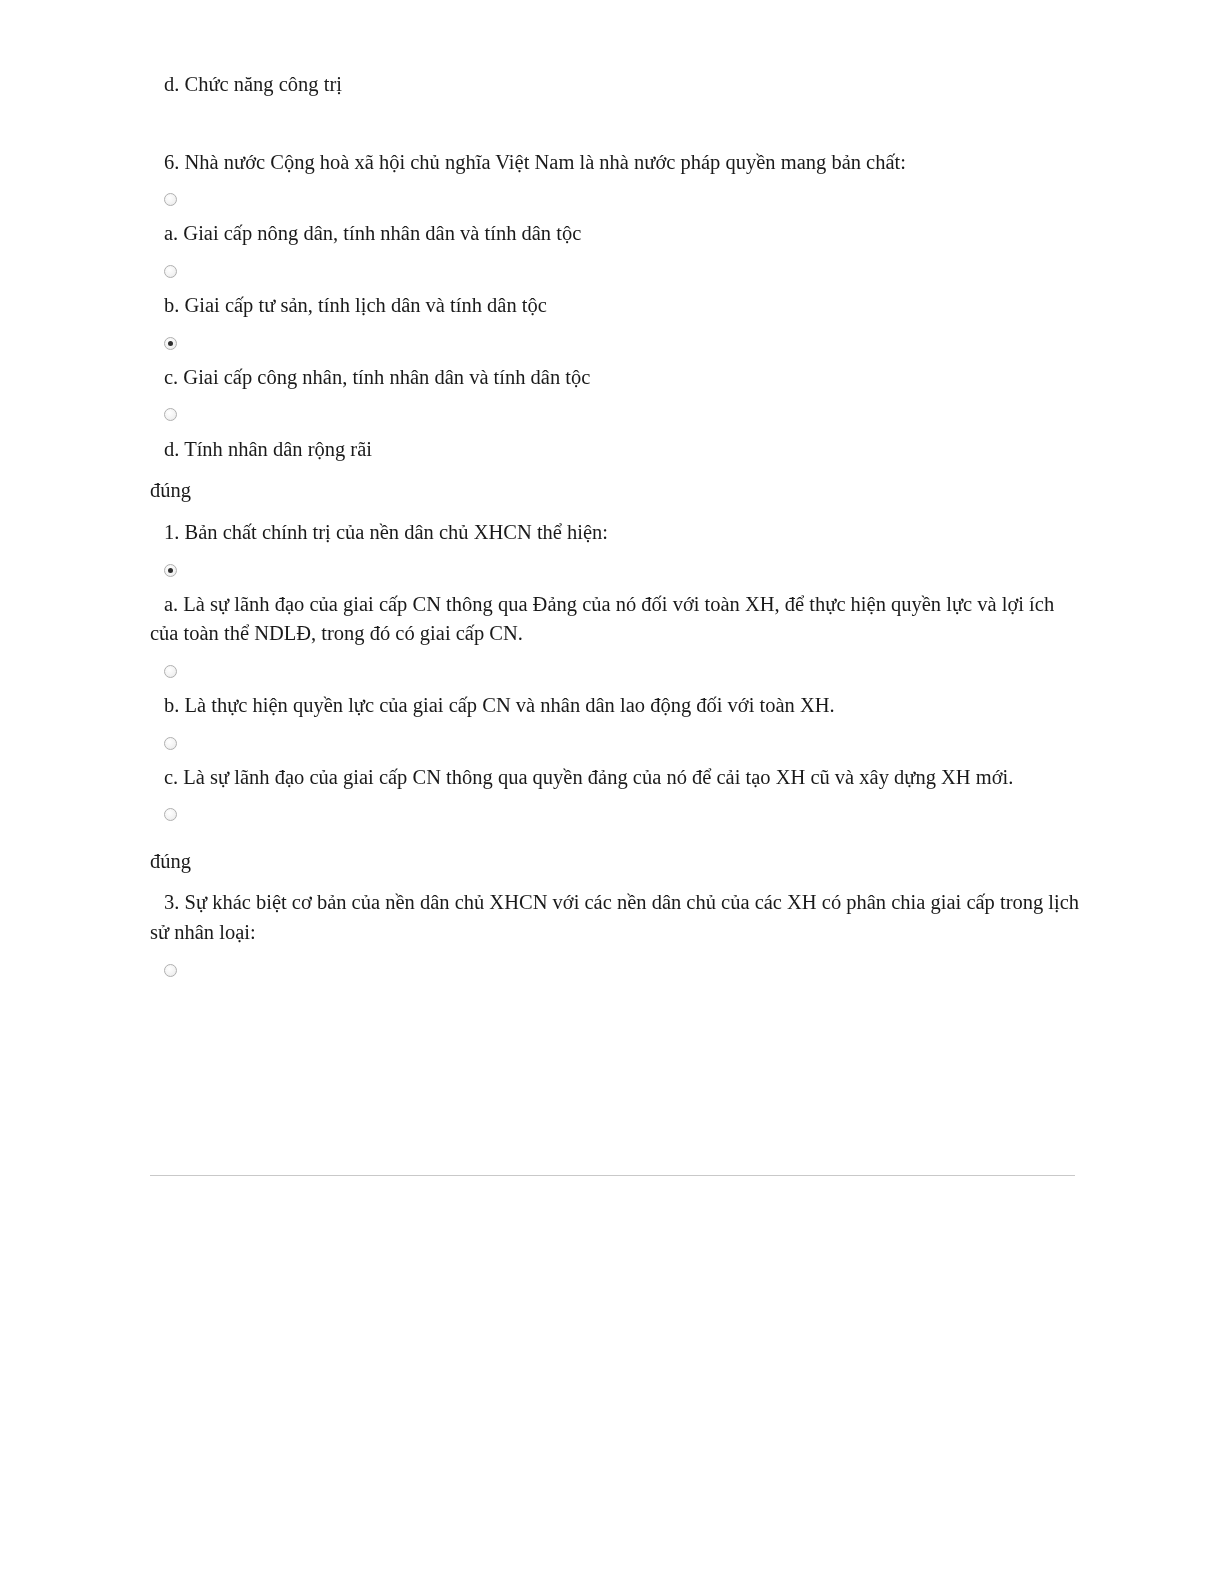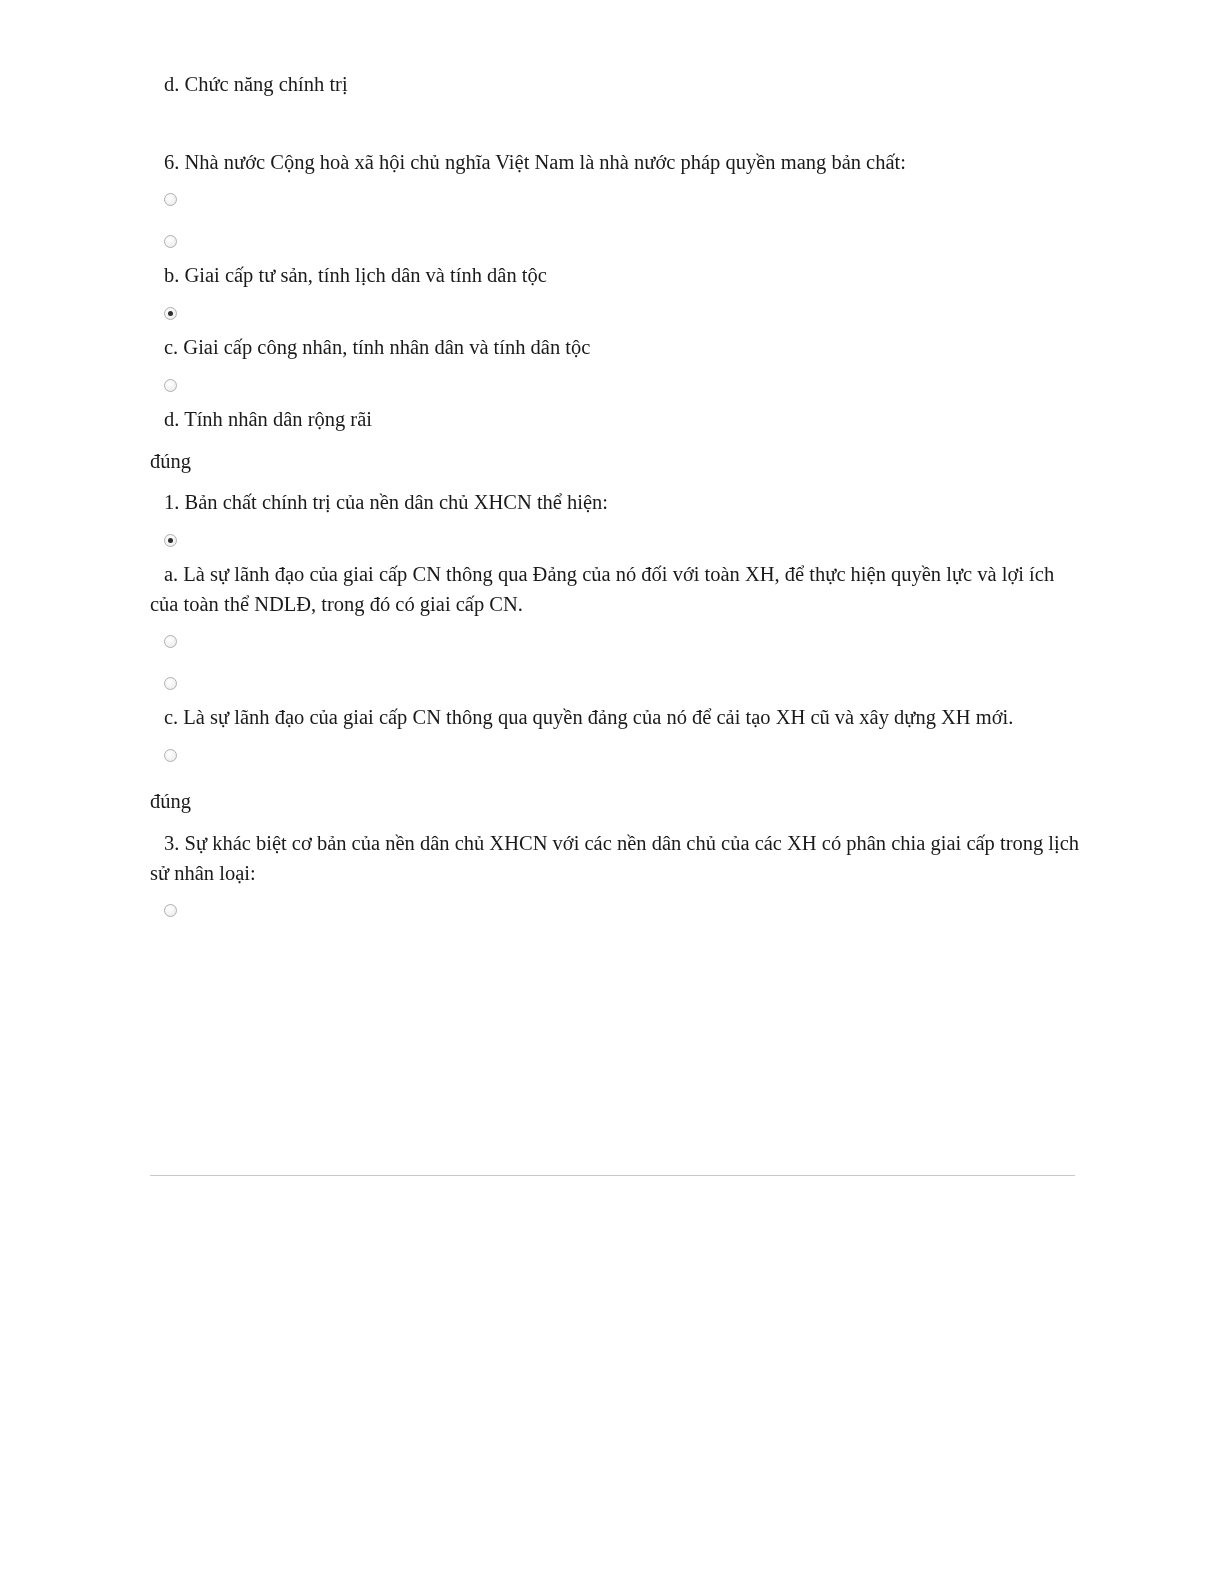--- a/index.html
+++ b/index.html
@@ -98,30 +98,31 @@
     background: #c9c9c9;
   }
   .gap-12 { height: 12px; }
 </style>
 </head>
 <body>
 
 <div class="page">
   <div class="doc-body">
 
-    <div class="para">d. Chức năng chính trị</div>
+    <div class="para">d. Chức năng công trị</div>
 
     <div class="spacer-lg"></div>
 
     <div class="q-line">6. Nhà nước Cộng hoà xã hội chủ nghĩa Việt Nam là nhà nước pháp quyền mang bản chất:</div>
     <div class="gap-12"></div>
 
     <div class="radio-row">
       <span class="radio"></span>
     </div>
+    <div class="opt-line">a. Giai cấp nông dân, tính nhân dân và tính dân tộc</div>
     <div class="gap-12"></div>
 
     <div class="radio-row">
       <span class="radio"></span>
     </div>
     <div class="opt-line">b. Giai cấp tư sản, tính lịch dân và tính dân tộc</div>
     <div class="gap-12"></div>
 
     <div class="radio-row">
       <span class="radio checked"></span>
@@ -143,20 +144,21 @@
 
     <div class="radio-row">
       <span class="radio checked"></span>
     </div>
     <div class="opt-line wrap">a. Là sự lãnh đạo của giai cấp CN thông qua Đảng của nó đối với toàn XH, để thực hiện quyền lực và lợi ích của toàn thể NDLĐ, trong đó có giai cấp CN.</div>
     <div class="gap-12"></div>
 
     <div class="radio-row">
       <span class="radio"></span>
     </div>
+    <div class="opt-line wrap">b. Là thực hiện quyền lực của giai cấp CN và nhân dân lao động đối với toàn XH.</div>
     <div class="gap-12"></div>
 
     <div class="radio-row">
       <span class="radio"></span>
     </div>
     <div class="opt-line wrap">c. Là sự lãnh đạo của giai cấp CN thông qua quyền đảng của nó để cải tạo XH cũ và xây dựng XH mới.</div>
     <div class="gap-12"></div>
 
     <div class="radio-row">
       <span class="radio"></span>

